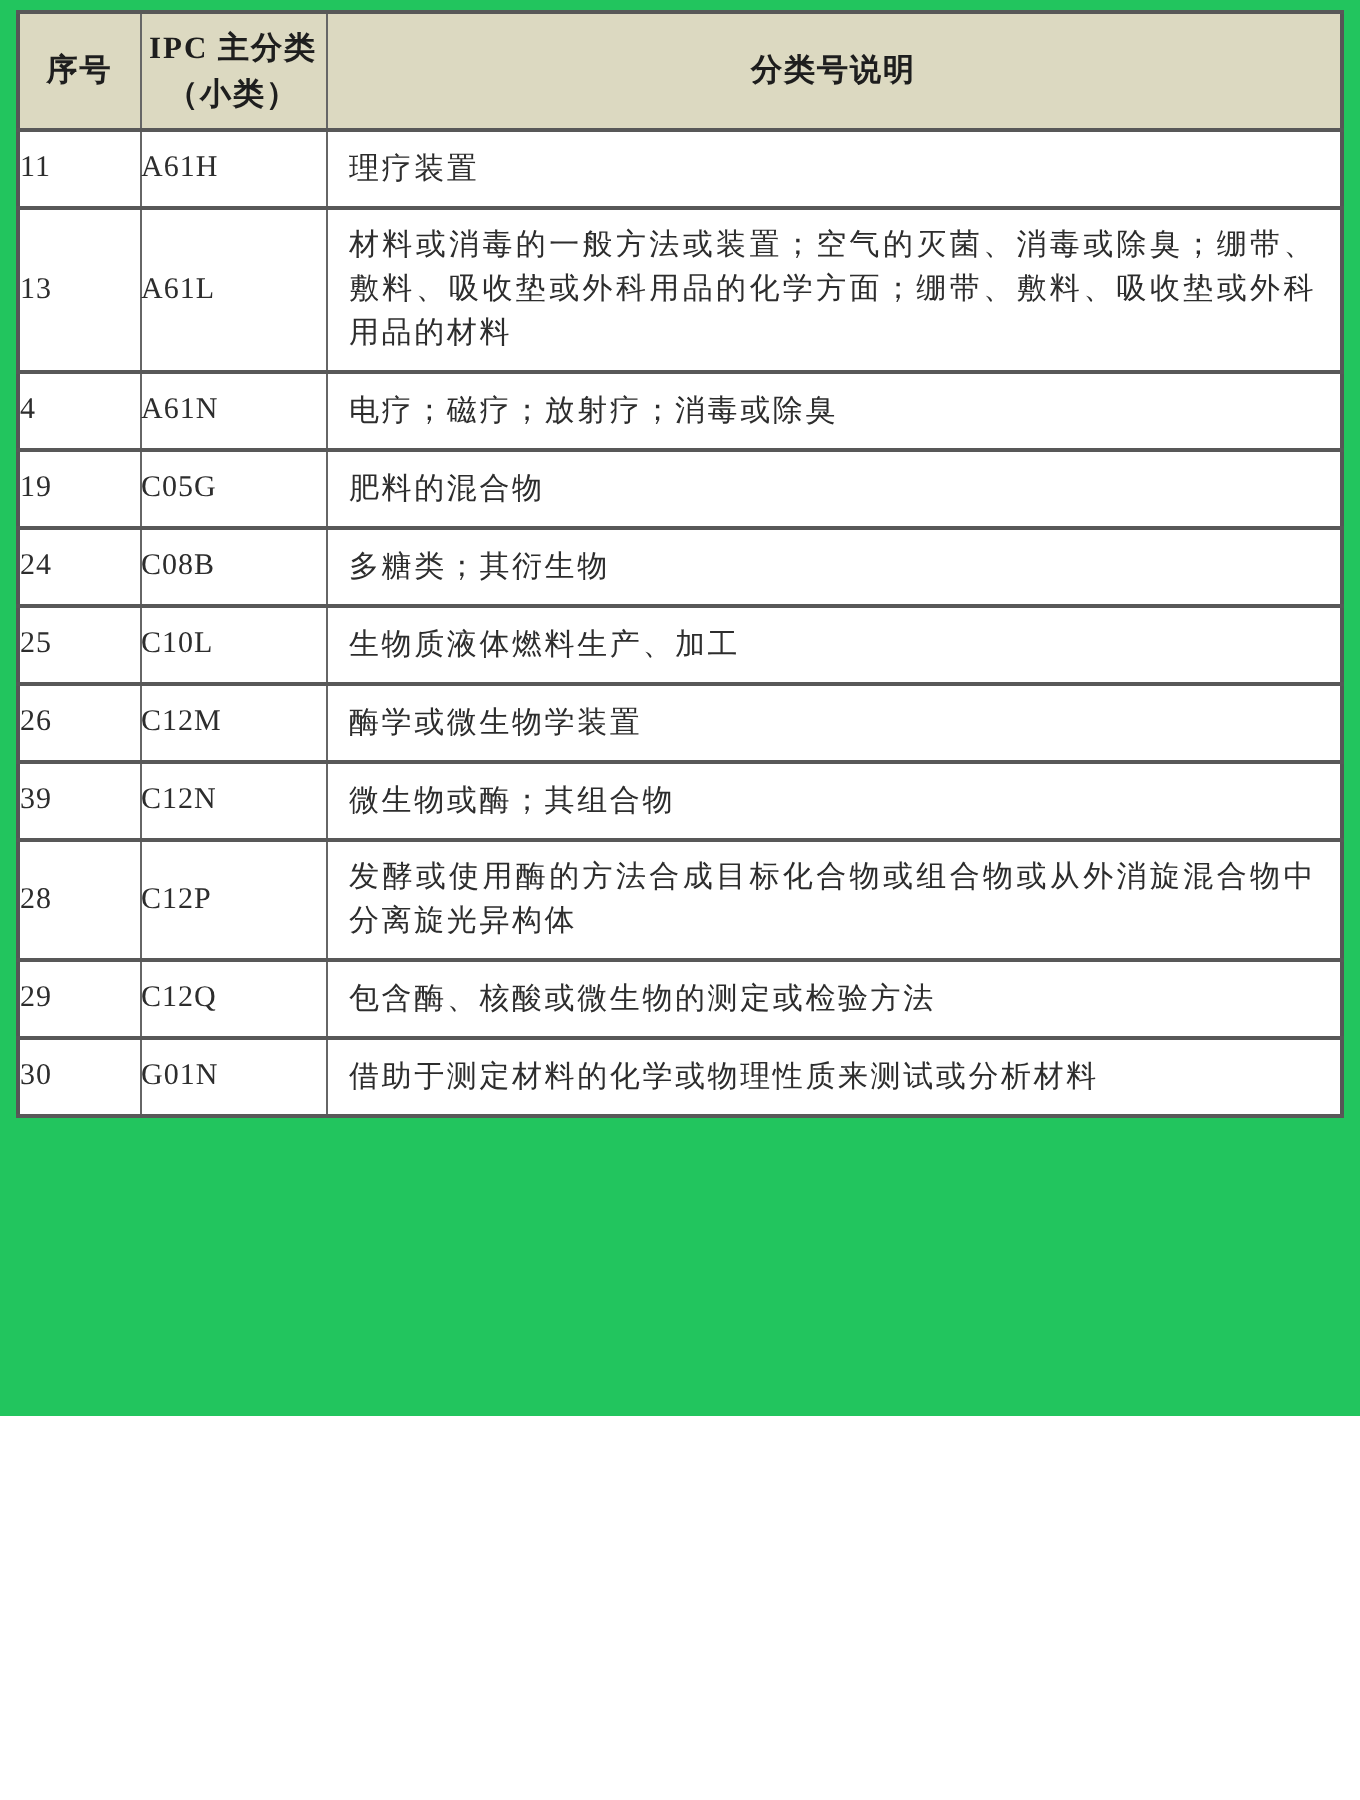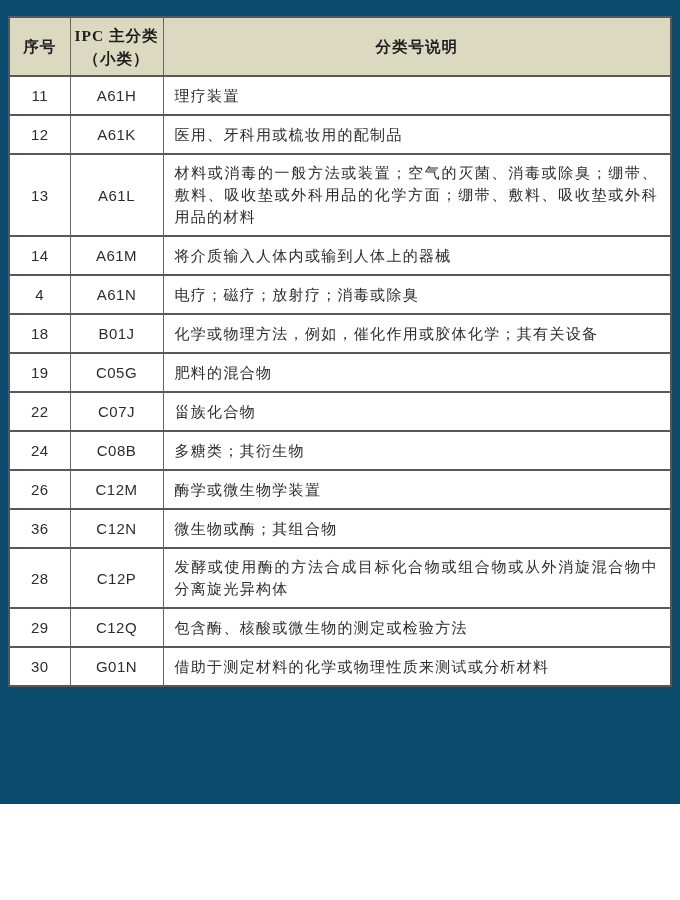--- a/index.html
+++ b/index.html
@@ -2,23 +2,23 @@
 <html><head>
 <meta charset="utf-8">
 <style>
   * { margin: 0; padding: 0; box-sizing: border-box; }
   html, body {
     width: 680px; height: 900px;
     background: #ffffff;
     font-family: "Liberation Serif", "DejaVu Serif", serif;
   }
   .page {
-    width: 680px; height: 804px;
-    padding: 16px 8px 0 8px;
-    background: #0c4a6e;
+    width: 680px; height: 708px;
+    padding: 5px 8px 0 8px;
+    background: #22c55e;
   }
   table {
     width: 664px;
     border-collapse: collapse;
     table-layout: fixed;
     background: #ffffff;
     border: 2px solid #565656;
   }
   th, td {
     border-top: 2px solid #585858;
@@ -36,23 +36,23 @@
     text-align: center;
     letter-spacing: 1px;
     line-height: 23px;
   }
   td {
     font-size: 15px;
     color: #2d2d2d;
     height: 39px;
   }
   .col-no, .col-ipc {
-    text-align: center;
+    text-align: left;
     letter-spacing: 0.5px;
-    font-family: Liberation Sans, sans-serif;
+    font-family: Liberation Serif, serif;
   }
   .col-desc {
     text-align: justify;
     padding: 7px 12px 7px 11px;
     letter-spacing: 1.3px;
     line-height: 22px;
   }
 </style>
 </head>
 <body>
@@ -78,82 +78,67 @@
         </th>
       </tr>
     </thead>
     <tbody>
   <tr>
     <td class="col-no">11</td>
     <td class="col-ipc">A61H</td>
     <td class="col-desc">理疗装置</td>
   </tr>
 
-  <tr>
-    <td class="col-no">12</td>
-    <td class="col-ipc">A61K</td>
-    <td class="col-desc">医用、牙科用或梳妆用的配制品</td>
-  </tr>
 
   <tr>
     <td class="col-no">13</td>
     <td class="col-ipc">A61L</td>
     <td class="col-desc">材料或消毒的一般方法或装置；空气的灭菌、消毒或除臭；绷带、敷料、吸收垫或外科用品的化学方面；绷带、敷料、吸收垫或外科用品的材料</td>
   </tr>
 
-  <tr>
-    <td class="col-no">14</td>
-    <td class="col-ipc">A61M</td>
-    <td class="col-desc">将介质输入人体内或输到人体上的器械</td>
-  </tr>
 
   <tr>
     <td class="col-no">4</td>
     <td class="col-ipc">A61N</td>
     <td class="col-desc">电疗；磁疗；放射疗；消毒或除臭</td>
   </tr>
 
 
 
-  <tr>
-    <td class="col-no">18</td>
-    <td class="col-ipc">B01J</td>
-    <td class="col-desc">化学或物理方法，例如，催化作用或胶体化学；其有关设备</td>
-  </tr>
 
   <tr>
     <td class="col-no">19</td>
     <td class="col-ipc">C05G</td>
     <td class="col-desc">肥料的混合物</td>
   </tr>
 
 
 
-  <tr>
-    <td class="col-no">22</td>
-    <td class="col-ipc">C07J</td>
-    <td class="col-desc">甾族化合物</td>
-  </tr>
 
 
   <tr>
     <td class="col-no">24</td>
     <td class="col-ipc">C08B</td>
     <td class="col-desc">多糖类；其衍生物</td>
   </tr>
 
+  <tr>
+    <td class="col-no">25</td>
+    <td class="col-ipc">C10L</td>
+    <td class="col-desc">生物质液体燃料生产、加工</td>
+  </tr>
 
   <tr>
     <td class="col-no">26</td>
     <td class="col-ipc">C12M</td>
     <td class="col-desc">酶学或微生物学装置</td>
   </tr>
 
   <tr>
-    <td class="col-no">36</td>
+    <td class="col-no">39</td>
     <td class="col-ipc">C12N</td>
     <td class="col-desc">微生物或酶；其组合物</td>
   </tr>
 
   <tr>
     <td class="col-no">28</td>
     <td class="col-ipc">C12P</td>
     <td class="col-desc">发酵或使用酶的方法合成目标化合物或组合物或从外消旋混合物中分离旋光异构体</td>
   </tr>
 

